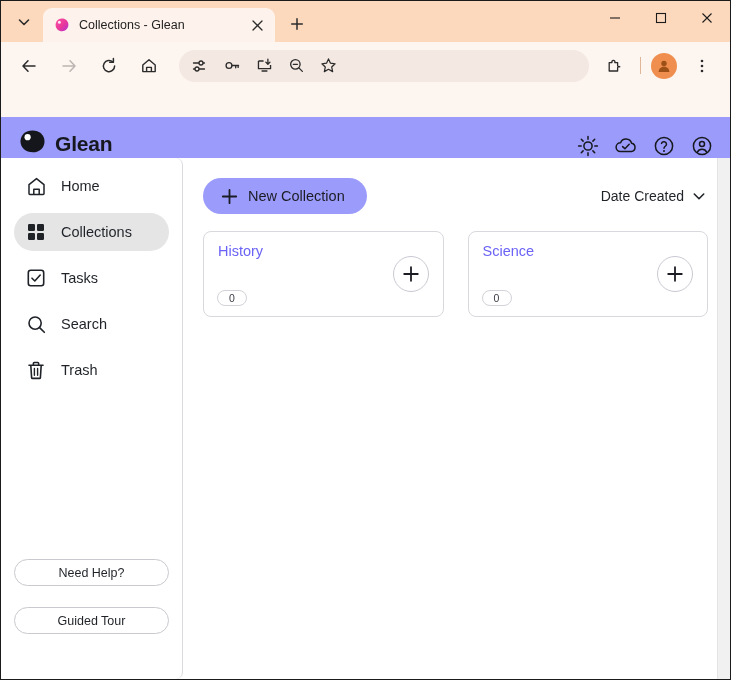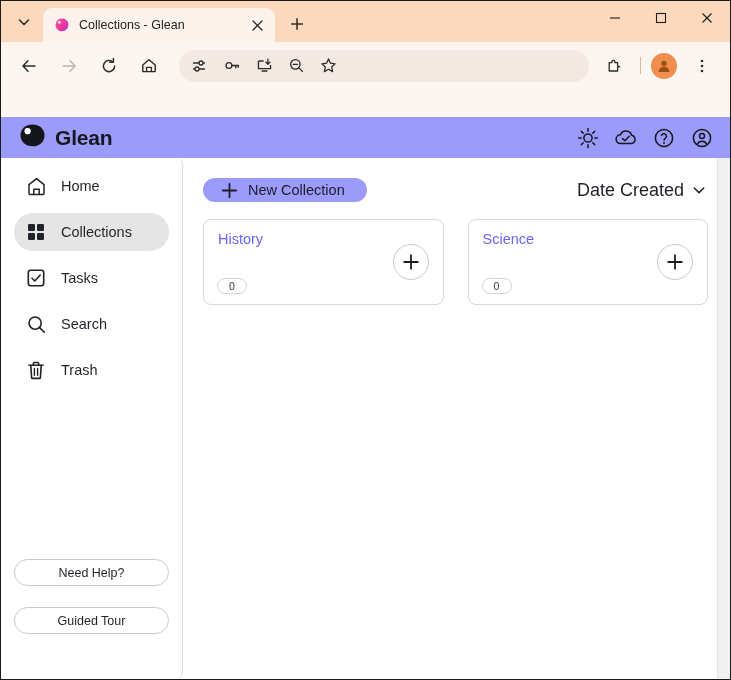--- a/index.html
+++ b/index.html
@@ -136,21 +136,21 @@
   .page {
     flex: 1 1 auto;
     display: flex; flex-direction: column;
     background: #ffffff;
     position: relative;
     overflow: hidden;
   }
   .app-header {
     height: 41px;
     background: #9b9bfb;
-    display: flex; align-items: center;
+    display: flex; align-items: flex-end;
     padding: 0 16px 0 18px;
     flex: 0 0 auto;
   }
   .brand { display: flex; align-items: center; gap: 9px; }
   .brand-name {
     font-size: 21px; font-weight: 600; color: #16181d;
     letter-spacing: -0.2px;
   }
   .header-actions { margin-left: auto; display: flex; align-items: center; gap: 14px; }
   .hdr-icon { width: 24px; height: 24px; display: flex; align-items: center; justify-content: center; cursor: pointer; }
@@ -197,36 +197,36 @@
   .main {
     flex: 1 1 auto;
     position: relative;
     min-width: 0;
     display: flex; flex-direction: column;
     background: #fff;
   }
   .main-inner { padding: 20px 22px 0 20px; }
   .toolbar-row { display: flex; align-items: center; }
   .new-collection-btn {
-    height: 24px;
+    height: 36px;
     background: #9b9bfb;
     border: none;
     border-radius: 18px;
     display: flex; align-items: center;
     gap: 10px;
     padding: 0 22px 0 18px;
     font-size: 14.5px;
     color: #1c1c24;
     cursor: pointer;
     font-family: inherit;
   }
   .sort-select {
     margin-left: auto;
     display: flex; align-items: center; gap: 8px;
-    font-size: 18px;
+    font-size: 14px;
     color: #1f2328;
     cursor: pointer;
     padding-right: 2px;
   }
   .cards {
     display: flex;
     gap: 24px;
     margin-top: 17px;
   }
   .card {

